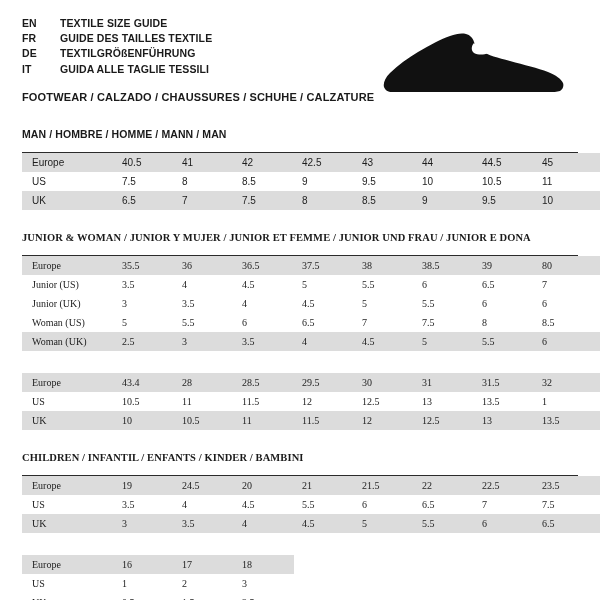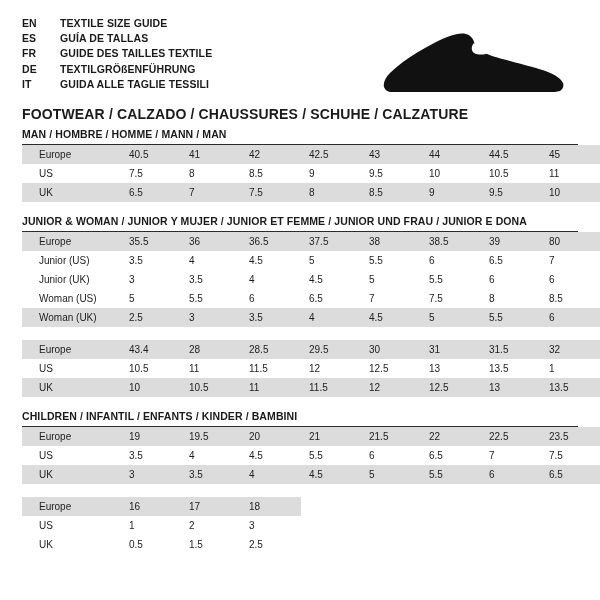--- a/index.html
+++ b/index.html
@@ -48,37 +48,38 @@
   }
   .shoe-art {
     position: absolute;
     top: 14px;
     right: 10px;
     width: 190px;
     height: 68px;
   }
   .footwear-line {
     margin-top: 14px;
-    font-size: 14px;
+    font-size: 11px;
     font-weight: bold;
     letter-spacing: 0.15px;
   }
 
   
   .section {
     margin-top: 20px;
   }
   .section.tight {
-    margin-top: 13px;
+    margin-top: 22px;
+    font-family: Liberation Serif, serif;
   }
   .section-title {
     font-size: 10.5px;
     font-weight: bold;
     letter-spacing: 0.1px;
-    padding-bottom: 4px;
+    padding-bottom: 12px;
     border-bottom: 1px solid #2b2b2b;
     margin-bottom: 0;
   }
   table.size {
     border-collapse: collapse;
     table-layout: fixed;
   }
   table.size td {
     font-size: 10px;
     line-height: 11px;
@@ -86,21 +87,21 @@
     padding: 0 0 0 6px;
     vertical-align: middle;
     white-space: nowrap;
     color: #1d1d1d;
   }
   table.size tr.shaded td {
     background: #dcdcdc;
   }
   table.size td.rowlabel {
     width: 82px;
-    padding-left: 17px;
+    padding-left: 10px;
   }
   table.size td.val {
     width: 52px;
     text-align: left;
     padding-left: 8px;
   }
 
   
   .w-men  { width: 556px; }
   .w-jr   { width: 556px; }
@@ -112,24 +113,20 @@
 <body>
 
 <div class="page">
 
   <div class="header">
     <table class="lang-table">
       <tbody>
         <tr>
           <td class="lang-code">EN</td>
           <td class="lang-name">TEXTILE SIZE GUIDE</td>
-        </tr>
-        <tr>
-          <td class="lang-code">ES</td>
-          <td class="lang-name">GUÍA DE TALLAS</td>
         </tr>
         <tr>
           <td class="lang-code">FR</td>
           <td class="lang-name">GUIDE DES TAILLES TEXTILE</td>
         </tr>
         <tr>
           <td class="lang-code">DE</td>
           <td class="lang-name">TEXTILGRÖßENFÜHRUNG</td>
         </tr>
         <tr>
@@ -313,21 +310,21 @@
     </table>
   </div>
 
   <div class="section tight">
     <div class="section-title">CHILDREN / INFANTIL / ENFANTS / KINDER / BAMBINI</div>
     <table class="size w-chd">
       <tbody>
         <tr class="shaded">
           <td class="rowlabel">Europe</td>
           <td class="val">19</td>
-          <td class="val">19.5</td>
+          <td class="val">24.5</td>
           <td class="val">20</td>
           <td class="val">21</td>
           <td class="val">21.5</td>
           <td class="val">22</td>
           <td class="val">22.5</td>
           <td class="val">23.5</td>
           <td class="val">24</td>
 
         </tr>
         <tr>

